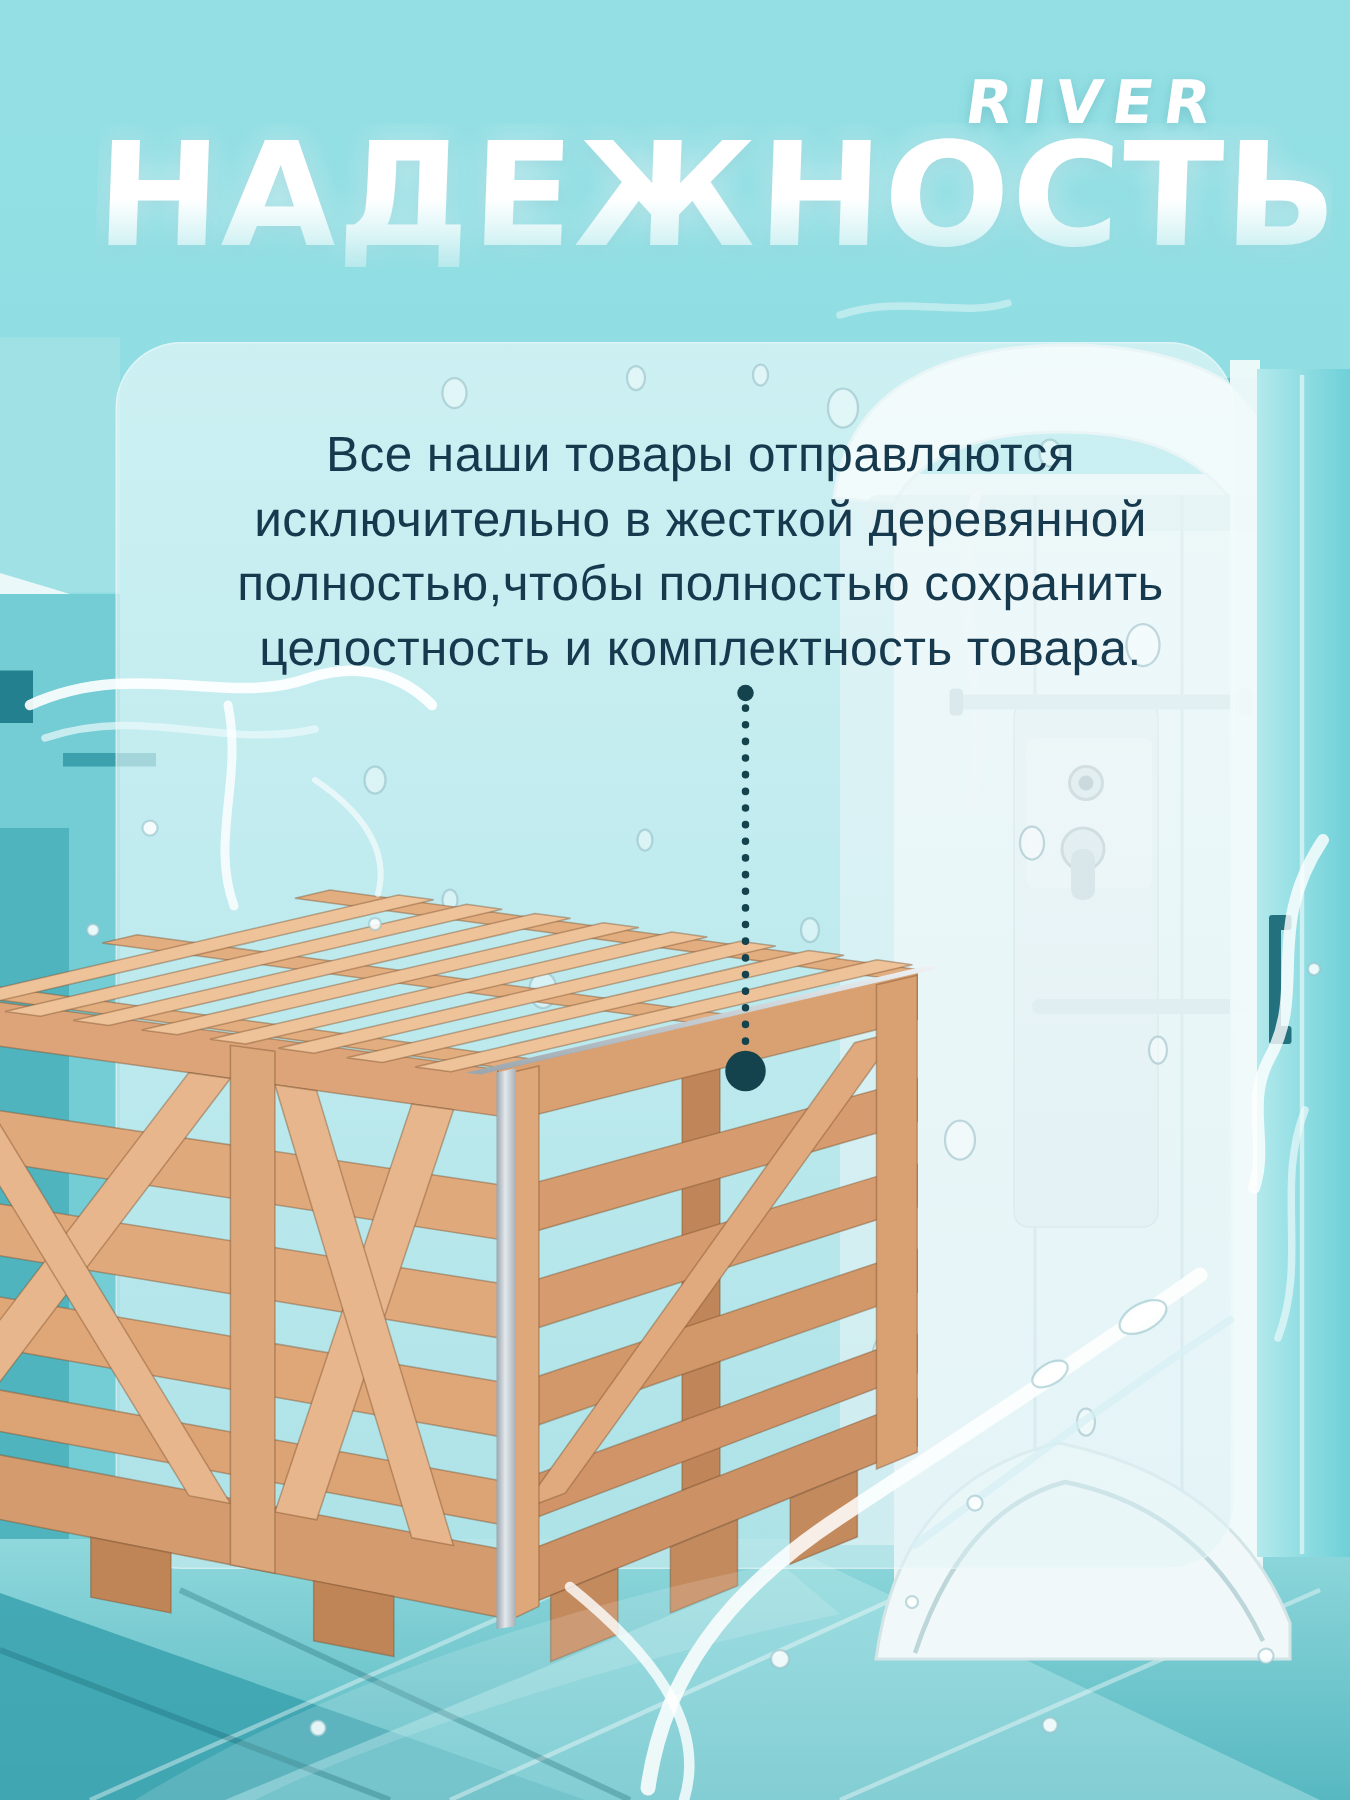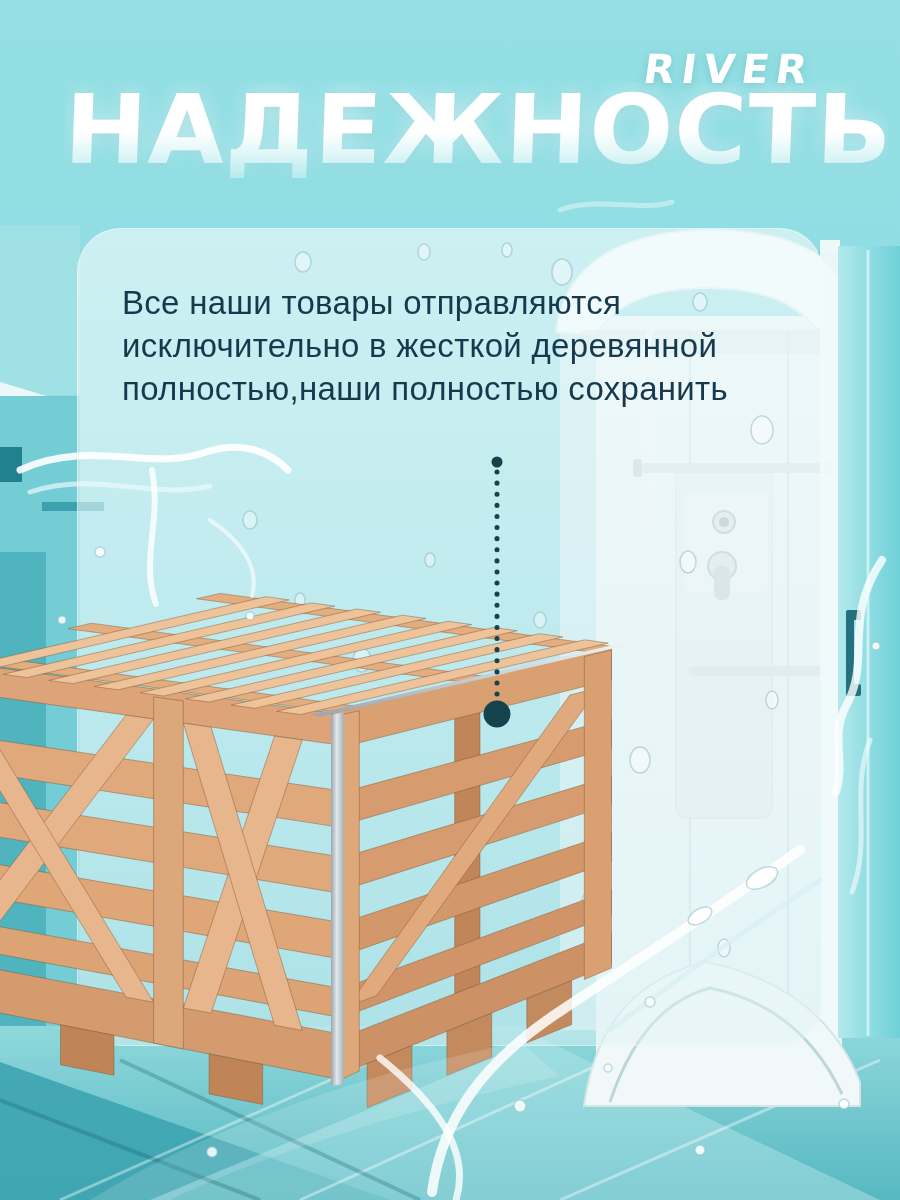--- a/index.html
+++ b/index.html
@@ -33,21 +33,21 @@
     text-shadow:0 0 20px rgba(255,255,255,0.5),0 3px 10px rgba(110,190,200,0.55);
     -webkit-mask-image:linear-gradient(180deg,#000 0%,#000 52%,rgba(0,0,0,0.7) 76%,rgba(0,0,0,0.34) 100%);
             mask-image:linear-gradient(180deg,#000 0%,#000 52%,rgba(0,0,0,0.7) 76%,rgba(0,0,0,0.34) 100%);
     transform:skewX(-2deg) scaleX(1.03);transform-origin:left top;
   }
   
   .desc{
     position:absolute;left:122px;top:281px;width:690px;
     font-size:33px;line-height:43px;color:#16394e;letter-spacing:0.3px;
   }
-  .desc .line{display:block;}
+  .desc .line{display:block;text-align:center;}
   .desc b{font-weight:400;}
 </style>
 </head>
 <body>
 
 <div class="stage">
 
   <svg viewBox="0 0 900 1200">
     <defs>
       <linearGradient id="doorGlass" x1="0" y1="0" x2="1" y2="0">
@@ -238,16 +238,17 @@
     <circle cx="497" cy="714" r="13.5" fill="#14434d"></circle>
   </svg>
 
   <div class="logo">RIVER</div>
 
   <h1 class="headline">НАДЕЖНОСТЬ</h1>
 
   <div class="desc">
     <span class="line"><span>Все наши товары отправляются</span></span>
     <span class="line"><span>исключительно в </span><b>жесткой деревянной</b></span>
-    <span class="line"><b>полностью</b><span>,наши полностью сохранить</span></span>
+    <span class="line"><b>полностью</b><span>,чтобы полностью сохранить</span></span>
+    <span class="line"><span>целостность и комплектность товара.</span></span>
   </div>
 
 </div>
 
 </body></html>

